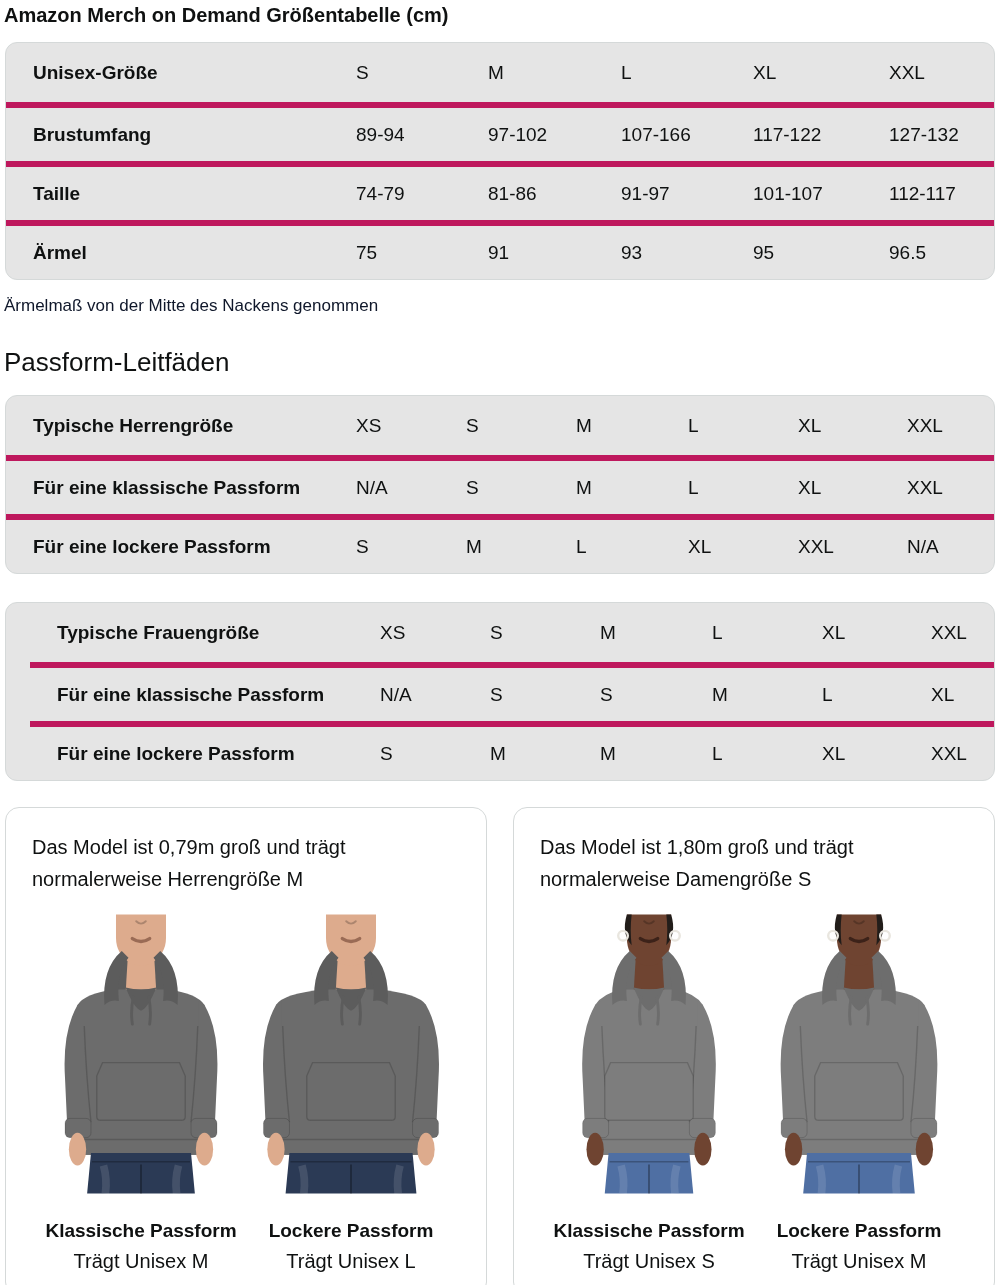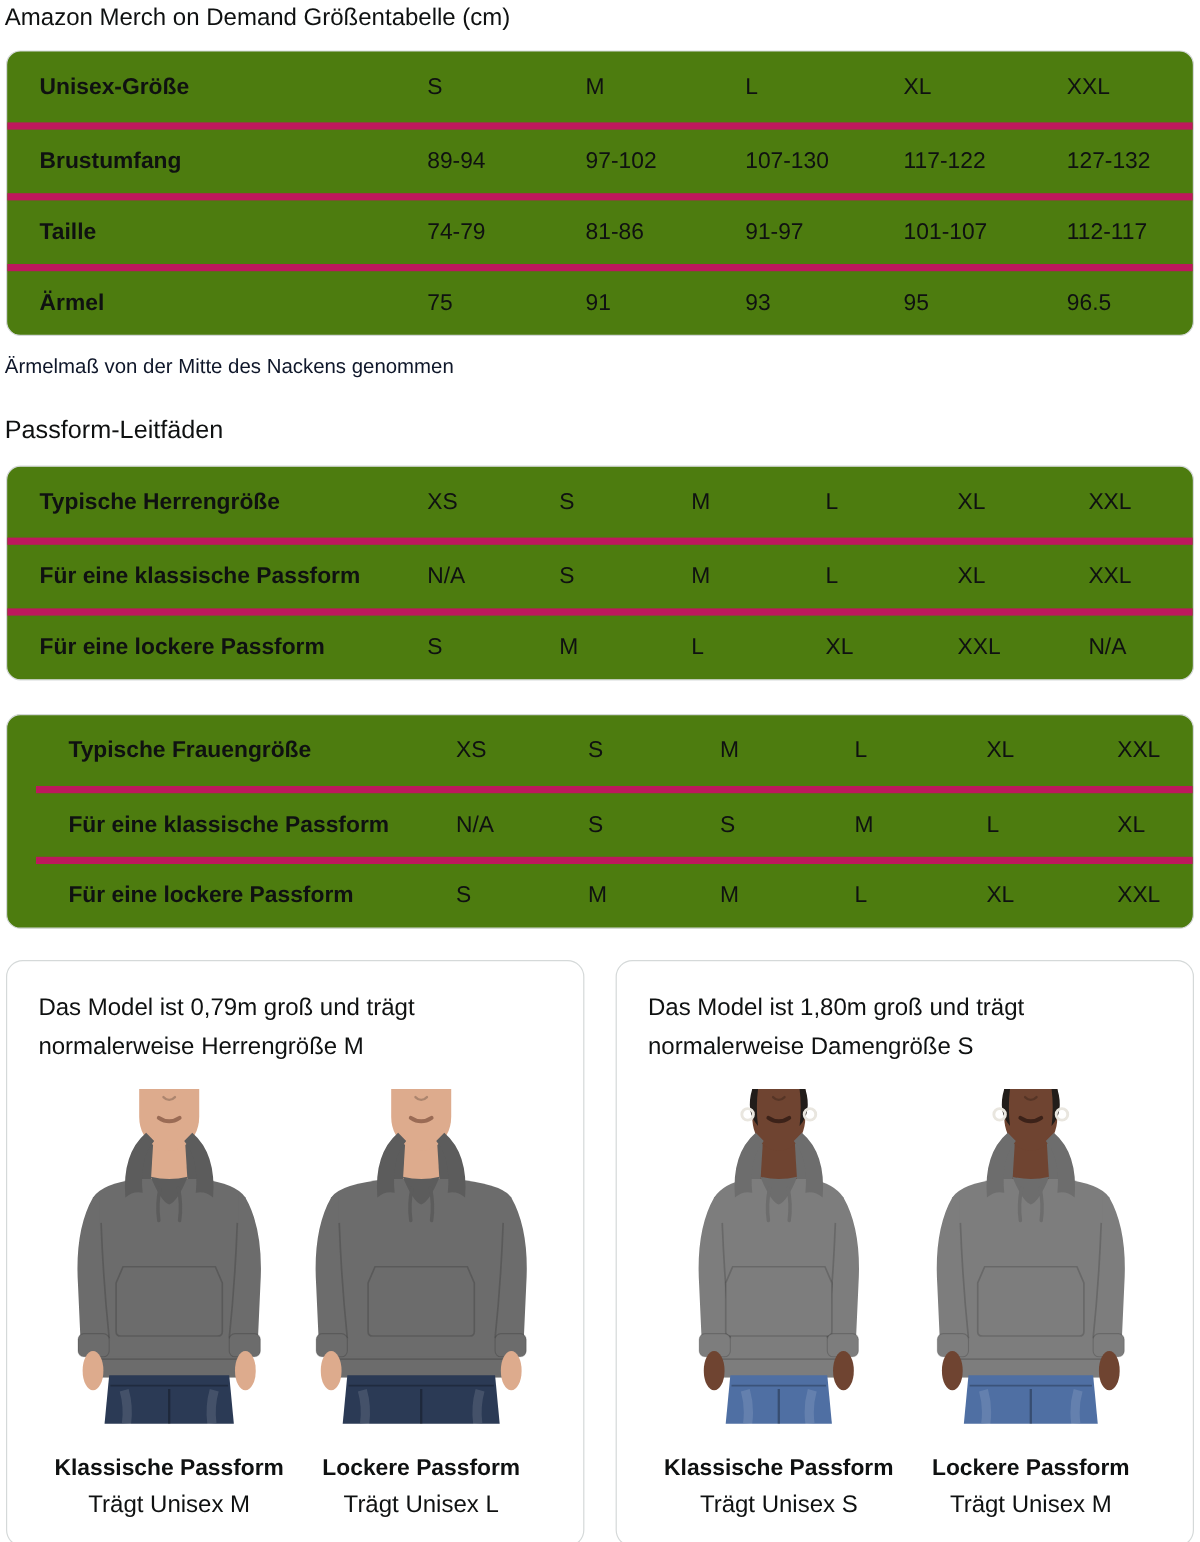--- a/index.html
+++ b/index.html
@@ -8,31 +8,31 @@
     width: 1000px;
     background: #ffffff;
     font-family: "Liberation Sans", sans-serif;
     color: #0F1111;
     -webkit-font-smoothing: antialiased;
   }
   .page { padding: 2px 0 2px 0; }
 
   .title {
     font-size: 20px;
-    font-weight: 400;
+    font-weight: 700;
     margin: 2px 0 15px 4px;
     color: #0F1111;
   }
 
   
   .tbl {
     border: 1px solid #D5D9D9;
     border-radius: 12px;
     margin: 0 5px;
-    background: #4d7c0f;
+    background: #e5e5e5;
     overflow: hidden;
   }
   .tbl-row {
     display: grid;
     align-items: center;
     height: 59px;
     padding-left: 27px;
     border-top: 6px solid #be185d;
   }
   .tbl-row:first-child { border-top: none; }
@@ -40,21 +40,21 @@
   .tbl[data-cols="6"] .tbl-row { grid-template-columns: 323px 110px 110px 112px 110px 109px auto; }
   .row-label { font-weight: 700; font-size: 19px; }
   .cell { font-size: 19px; font-weight: 400; }
 
   .note {
     font-size: 17px;
     margin: 16px 0 0 4px;
     color: #0f172a;
   }
   .subheading {
-    font-size: 21px;
+    font-size: 26px;
     font-weight: 400;
     margin: 31px 0 17px 4px;
     color: #0F1111;
   }
   .tbl.mens { margin-bottom: 28px; }
   .tbl.womens { margin-bottom: 0; padding-left: 24px; }
 
   
   .cards-row {
     display: flex;
@@ -99,21 +99,21 @@
         <div class="cell">S</div>
         <div class="cell">M</div>
         <div class="cell">L</div>
         <div class="cell">XL</div>
         <div class="cell">XXL</div>
       </div>
       <div class="tbl-row">
         <div class="row-label">Brustumfang</div>
         <div class="cell">89-94</div>
         <div class="cell">97-102</div>
-        <div class="cell">107-130</div>
+        <div class="cell">107-166</div>
         <div class="cell">117-122</div>
         <div class="cell">127-132</div>
       </div>
       <div class="tbl-row">
         <div class="row-label">Taille</div>
         <div class="cell">74-79</div>
         <div class="cell">81-86</div>
         <div class="cell">91-97</div>
         <div class="cell">101-107</div>
         <div class="cell">112-117</div>

